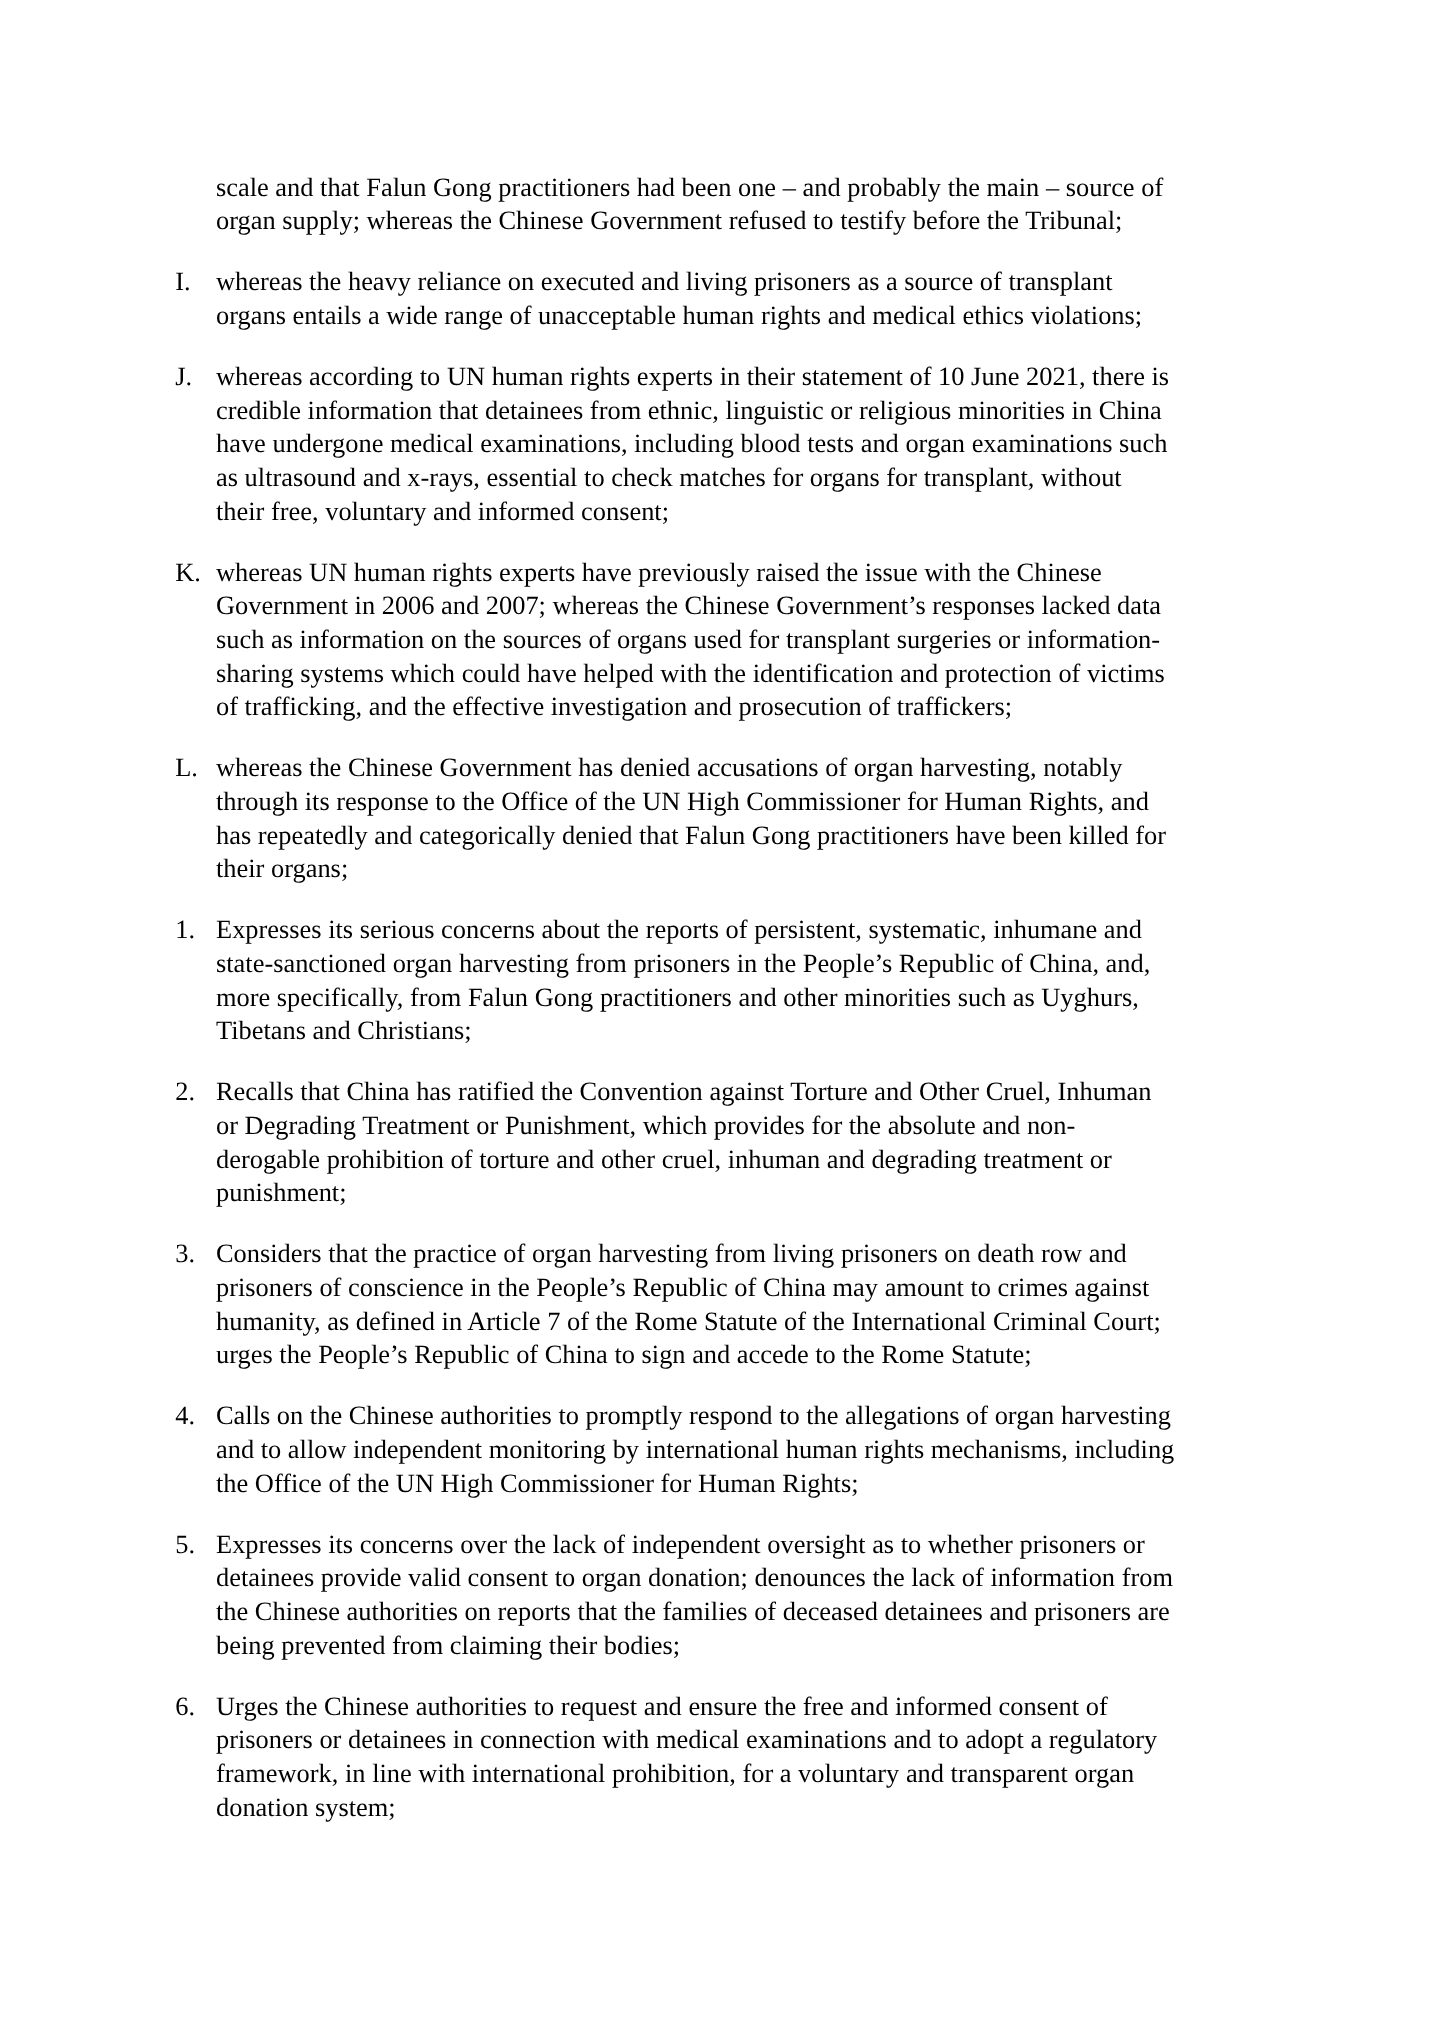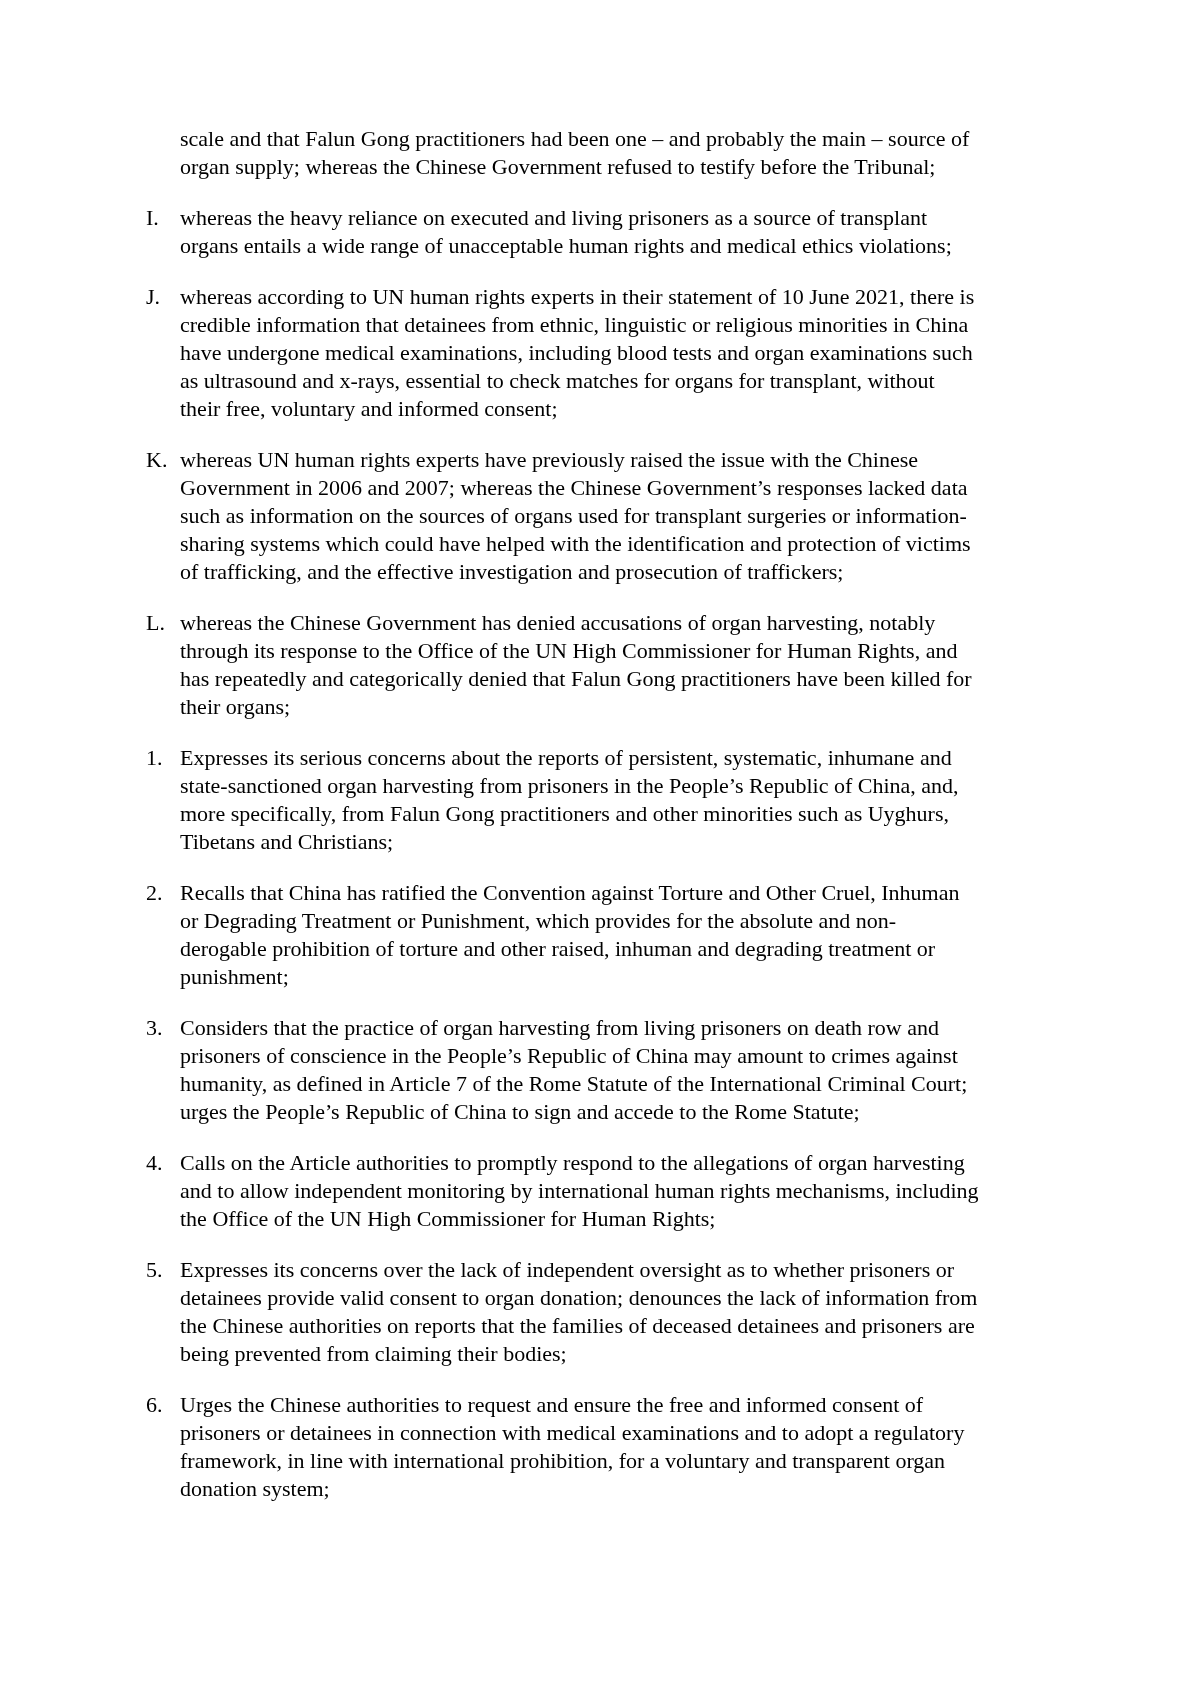--- a/index.html
+++ b/index.html
@@ -10,21 +10,21 @@
   body {
     width: 1200px;
     height: 1697px;
     position: relative;
     font-family: "Liberation Serif", "DejaVu Serif", serif;
     color: #000000;
     overflow: hidden;
   }
   .page {
     position: absolute;
-    top: 125px;
+    top: 142px;
     left: 146px;
     width: 900px;
   }
   .para {
     display: flex;
     align-items: flex-start;
     font-size: 22px;
     line-height: 28px;
     margin: 0 0 23px 0;
   }
@@ -86,35 +86,35 @@
     <span class="para-text">Expresses its serious concerns about the reports of persistent, systematic, inhumane and
 state-sanctioned organ harvesting from prisoners in the People’s Republic of China, and,
 more specifically, from Falun Gong practitioners and other minorities such as Uyghurs,
 Tibetans and Christians;</span>
   </div>
 
   <div class="para">
     <span class="para-label">2.</span>
     <span class="para-text">Recalls that China has ratified the Convention against Torture and Other Cruel, Inhuman
 or Degrading Treatment or Punishment, which provides for the absolute and non-
-derogable prohibition of torture and other raised, inhuman and degrading treatment or
+derogable prohibition of torture and other cruel, inhuman and degrading treatment or
 punishment;</span>
   </div>
 
   <div class="para">
     <span class="para-label">3.</span>
     <span class="para-text">Considers that the practice of organ harvesting from living prisoners on death row and
 prisoners of conscience in the People’s Republic of China may amount to crimes against
 humanity, as defined in Article 7 of the Rome Statute of the International Criminal Court;
 urges the People’s Republic of China to sign and accede to the Rome Statute;</span>
   </div>
 
   <div class="para">
     <span class="para-label">4.</span>
-    <span class="para-text">Calls on the Article authorities to promptly respond to the allegations of organ harvesting
+    <span class="para-text">Calls on the Chinese authorities to promptly respond to the allegations of organ harvesting
 and to allow independent monitoring by international human rights mechanisms, including
 the Office of the UN High Commissioner for Human Rights;</span>
   </div>
 
   <div class="para">
     <span class="para-label">5.</span>
     <span class="para-text">Expresses its concerns over the lack of independent oversight as to whether prisoners or
 detainees provide valid consent to organ donation; denounces the lack of information from
 the Chinese authorities on reports that the families of deceased detainees and prisoners are
 being prevented from claiming their bodies;</span>

